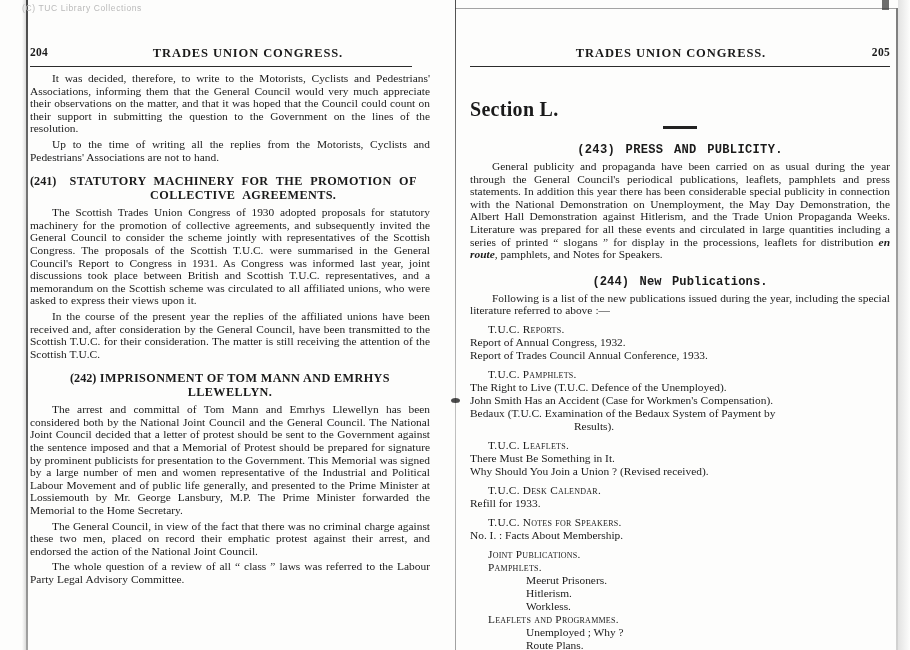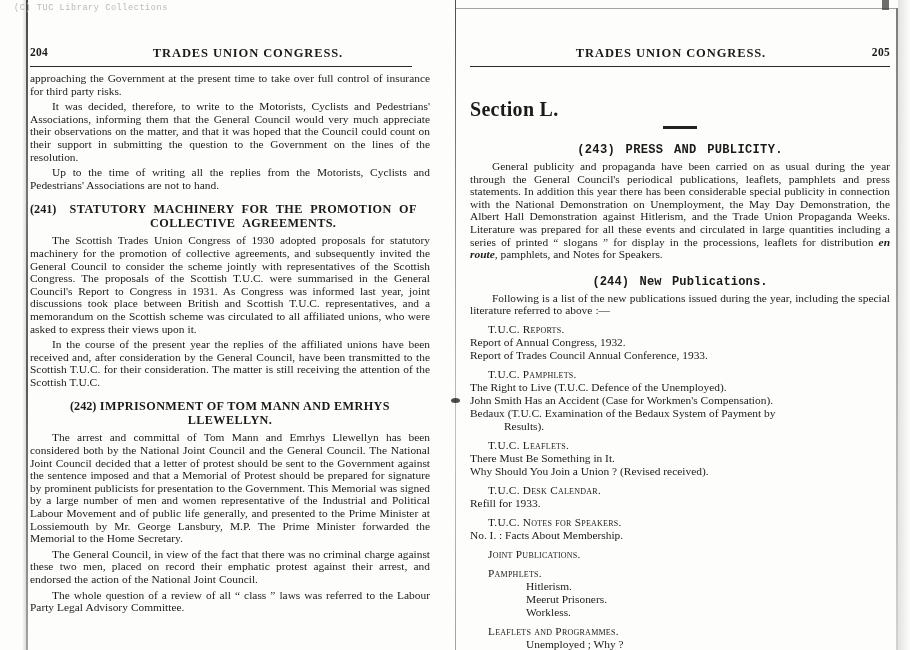--- a/index.html
+++ b/index.html
@@ -71,22 +71,22 @@
   }
   .corner-nick {
     position: absolute;
     left: 882px; top: 0; width: 7px; height: 10px;
     background: rgba(60,60,60,0.75);
     z-index: 6;
   }
 
   .watermark {
     position: absolute;
-    left: 14px; top: 3px;
-    font-family: Liberation Mono, monospace;
+    left: 22px; top: 3px;
+    font-family: Liberation Sans, sans-serif;
     font-size: 8.5px;
     letter-spacing: 0.6px;
     color: #b9b9b9;
     white-space: nowrap;
     z-index: 7;
   }
 
   
   .page {
     position: absolute;
@@ -194,21 +194,21 @@
   
   .pub-list { margin-top: 4px; }
   .cat {
     font-size: 11.3px;
     line-height: 13.2px;
     font-variant: small-caps;
     letter-spacing: 0.25px;
     white-space: nowrap;
   }
   .cat.lvl0 { margin-left: 18px; margin-top: 6px; }
-  .cat.lvl1 { margin-left: 18px; margin-top: 6px; }
+  .cat.lvl1 { margin-left: 18px; }
   .item {
     font-size: 11.4px;
     line-height: 12.9px;
     text-indent: 0;
   }
   .item.deep { margin-left: 56px; }
   .ital { font-style: italic; font-weight: bold; }
 </style>
 </head>
 <body>
@@ -229,21 +229,20 @@
   <div class="page page-left">
 
     <div class="running-head">
       <span class="rh-folio">204</span>
       <span class="rh-title">TRADES UNION CONGRESS.</span>
     </div>
     <div class="rule"></div>
 
     <div class="body-col">
 
-      <p class="noindent">approaching the Government at the present time to take over full control of insurance for third party risks.</p>
       <p>It was decided, therefore, to write to the Motorists, Cyclists and Pedestrians' Associations, informing them that the General Council would very much appreciate their observations on the matter, and that it was hoped that the Council could count on their support in submitting the question to the Government on the lines of the resolution.</p>
       <p>Up to the time of writing all the replies from the Motorists, Cyclists and Pedestrians' Associations are not to hand.</p>
 
       <h2 class="sec-head">
         <span class="num">(241)</span>
         <span class="htext">STATUTORY MACHINERY FOR THE PROMOTION OF COLLECTIVE AGREEMENTS.</span>
       </h2>
       <p>The Scottish Trades Union Congress of 1930 adopted proposals for statutory machinery for the promotion of collective agreements, and subsequently invited the General Council to consider the scheme jointly with representatives of the Scottish Congress.  The proposals of the Scottish T.U.C. were summarised in the General Council's Report to Congress in 1931. As Congress was informed last year, joint discussions took place between British and Scottish T.U.C. representatives, and a memorandum on the Scottish scheme was circulated to all affiliated unions, who were asked to express their views upon it.</p>
       <p>In the course of the present year the replies of the affiliated unions have been received and, after consideration by the General Council, have been transmitted to the Scottish T.U.C. for their consideration.  The matter is still receiving the attention of the Scottish T.U.C.</p>
 
@@ -284,32 +283,32 @@
       <p>Following is a list of the new publications issued during the year, including the special literature referred to above :—</p>
 
       <div class="pub-list" id="pub-list">
           <div class="cat lvl0">T.U.C. Reports.</div>
           <div class="item">Report of Annual Congress, 1932.</div>
           <div class="item">Report of Trades Council Annual Conference, 1933.</div>
           <div class="cat lvl0">T.U.C. Pamphlets.</div>
           <div class="item">The Right to Live (T.U.C. Defence of the Unemployed).</div>
           <div class="item">John Smith Has an Accident (Case for Workmen's Compensation).</div>
           <div class="item">Bedaux (T.U.C. Examination of the Bedaux System of Payment by</div>
-          <div class="item cont-line" style="margin-left: 34px;">Results).</div>
+          <div class="item cont-line" style="margin-left: 104px;">Results).</div>
           <div class="cat lvl0">T.U.C. Leaflets.</div>
           <div class="item">There Must Be Something in It.</div>
           <div class="item">Why Should You Join a Union ? (Revised received).</div>
           <div class="cat lvl0">T.U.C. Desk Calendar.</div>
           <div class="item">Refill for 1933.</div>
           <div class="cat lvl0">T.U.C. Notes for Speakers.</div>
           <div class="item">No. I. : Facts About Membership.</div>
           <div class="cat lvl0">Joint Publications.</div>
           <div class="cat lvl1">Pamphlets.</div>
+          <div class="item deep">Meerut Prisoners.</div>
           <div class="item deep">Hitlerism.</div>
-          <div class="item deep">Meerut Prisoners.</div>
           <div class="item deep">Workless.</div>
           <div class="cat lvl1">Leaflets and Programmes.</div>
           <div class="item deep">Unemployed ;  Why ?</div>
           <div class="item deep">Route Plans.</div>
         </div>
 
     </div>
   </div>
 
 </div>

